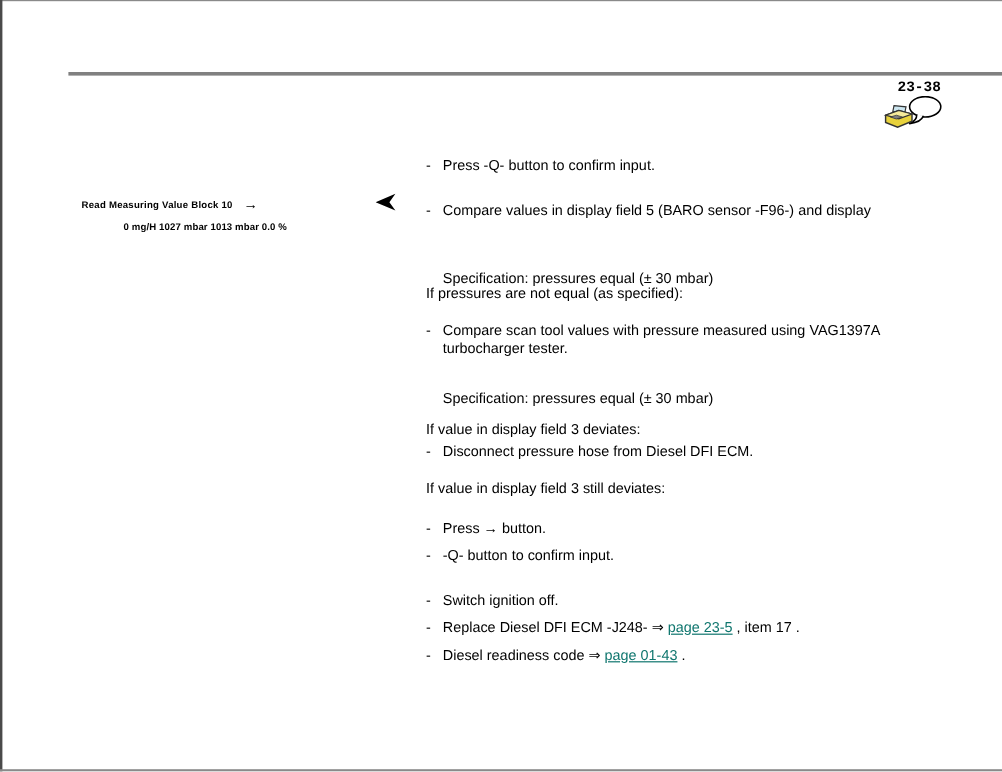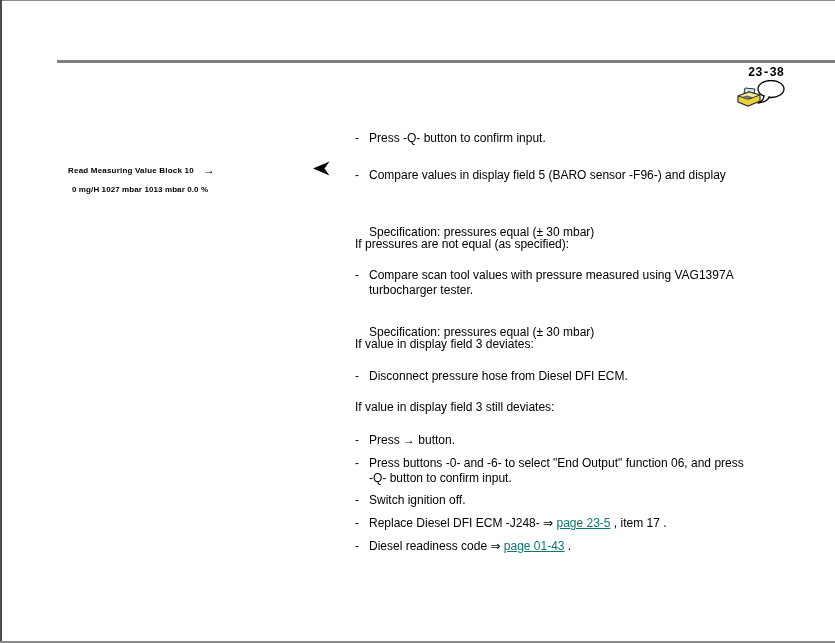--- a/index.html
+++ b/index.html
@@ -21,21 +21,21 @@
     position: absolute; top: 66px; right: 51px;
     font-size: 12px; font-weight: bold; letter-spacing: 0px; font-family: Liberation Mono, monospace;
   }
   .icon-cluster { position: absolute; left: 736px; top: 80px; width: 56px; height: 30px; }
   .bubble-svg  { position: absolute; left: 19px; top: 0; }
   .printer-svg { position: absolute; left: 0; top: 6px; }
 
   
   .lb-title  { position: absolute; left: 68px;  top: 166px; font-size: 8px; font-weight: bold; letter-spacing: 0.2px; white-space: nowrap; }
   .lb-arrow  { position: absolute; left: 203px; top: 163px; font-size: 12px; white-space: nowrap; }
-  .lb-values { position: absolute; left: 72px;  top: 185px; font-size: 8px; font-weight: bold; letter-spacing: 0.1px; white-space: nowrap; }
+  .lb-values { position: absolute; left: 103px;  top: 185px; font-size: 8px; font-weight: bold; letter-spacing: 0.1px; white-space: nowrap; }
 
   .pointer { position: absolute; left: 313px; top: 161px; }
 
   
   .content { position: absolute; left: 355px; top: 0; width: 460px; font-size: 12px; line-height: 14.5px; }
   .para { position: absolute; left: 0; white-space: nowrap; }
   .para.bullet { display: flex; }
   .para.bullet .dash { width: 14px; flex: 0 0 14px; }
   .para.spec  { padding-left: 14px; margin-top: 20px; }
   .lines div { white-space: nowrap; }
@@ -102,21 +102,21 @@
     <div class="lines">
       <div>Compare scan tool values with pressure measured using VAG1397A</div>
       <div>turbocharger tester.</div>
     </div>
   </div>
 
   <div class="para spec" style="top:305px">
     <span>Specification: pressures equal (± 30 mbar)</span>
   </div>
 
-  <div class="para plain" style="top:337px">
+  <div class="para plain" style="top:351px">
     <span>If value in display field 3 deviates:</span>
   </div>
 
   <div class="para bullet" style="top:369px">
     <span class="dash">-</span>
     <div class="lines">
         <div>Disconnect pressure hose from Diesel DFI ECM.</div>
       </div>
   </div>
 
@@ -127,21 +127,20 @@
   <div class="para bullet" style="top:433px">
     <span class="dash">-</span>
     <div class="lines">
         <div>Press → button.</div>
       </div>
   </div>
 
   <div class="para bullet" style="top:456px">
     <span class="dash">-</span>
     <div class="lines">
-      <div>Press buttons -0- and -6- to select "End Output" function 06, and press</div>
       <div>-Q- button to confirm input.</div>
     </div>
   </div>
 
   <div class="para bullet" style="top:493px">
     <span class="dash">-</span>
     <div class="lines">
         <div>Switch ignition off.</div>
       </div>
   </div>

